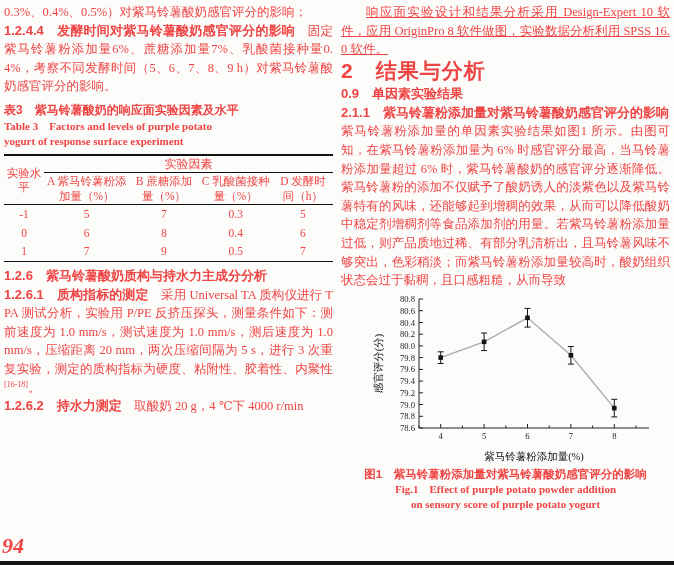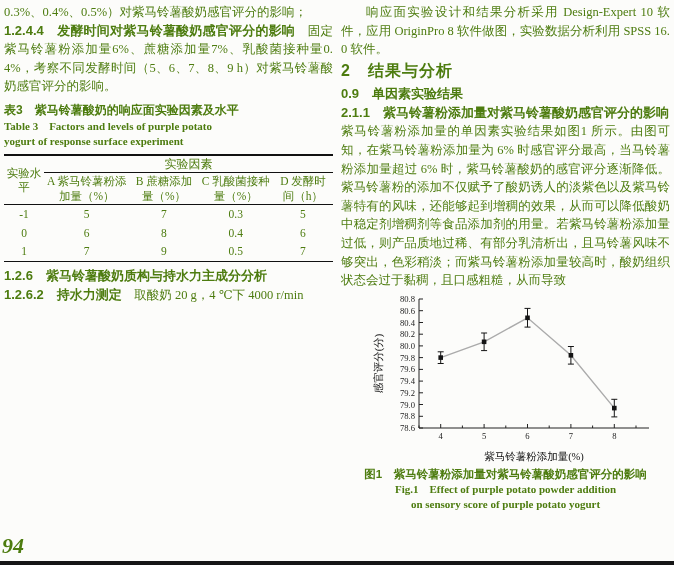--- a/index.html
+++ b/index.html
@@ -1,38 +1,38 @@
 <!DOCTYPE html>
 <html><head>
 <meta charset="utf-8">
 <style>
   * { margin:0; padding:0; box-sizing:border-box; }
   html,body { background:#e8e8e6; }
   .page {
     position:relative; width:674px; height:565px;
-    background:#fcfcfa; color:#4d7c0f; overflow:hidden;
+    background:#fcfcfa; color:#ef4444; overflow:hidden;
     font-family:"Liberation Serif","DejaVu Serif",serif;
   }
   .col { position:absolute; top:3px; width:329px; }
   .col-left  { left:4px; }
   .col-right { left:341px; }
   p.body-text {
     font-size:12.5px; line-height:18.6px; text-align:justify;
     word-break:break-all;
   }
-  p.indent { text-indent:2em; }
+  p.indent { text-indent:2em;text-decoration:underline; }
   .lead {
     font-family:Liberation Sans, sans-serif;
     font-weight:bold; font-size:13px;
   }
   sup.ref { font-size:8px; vertical-align:super; line-height:0; }
 
   .h-sec {
     font-family:"Liberation Sans","DejaVu Sans",sans-serif;
-    font-weight:bold; font-size:16px; line-height:24px; letter-spacing:1px;
+    font-weight:bold; font-size:21px; line-height:24px; letter-spacing:1px;
   }
   .h-sub {
     font-family:"Liberation Sans","DejaVu Sans",sans-serif;
     font-weight:bold; font-size:13px; line-height:21px;
   }
 
   .tbl-caption-cn {
     font-family:"Liberation Sans","DejaVu Sans",sans-serif;
     font-weight:bold; font-size:12px; text-align:left;
     margin-top:6px; line-height:17px;
@@ -131,20 +131,21 @@
         <td>7</td>
         <td>9</td>
         <td>0.5</td>
         <td>7</td>
       </tr>
     </tbody>
       </table>
 
     <p class="body-text"><span class="lead">1.2.6　紫马铃薯酸奶质构与持水力主成分分析</span></p>
 
+    <p class="body-text"><span class="lead">1.2.6.1　质构指标的测定</span><span>　采用 Universal TA 质构仪进行 TPA 测试分析，实验用 P/PE 反挤压探头，测量条件如下：测前速度为 1.0 mm/s，测试速度为 1.0 mm/s，测后速度为 1.0 mm/s，压缩距离 20 mm，两次压缩间隔为 5 s，进行 3 次重复实验，测定的质构指标为硬度、粘附性、胶着性、内聚性</span><sup class="ref">[16-18]</sup><span>。</span></p>
 
     <p class="body-text"><span class="lead">1.2.6.2　持水力测定</span><span>　取酸奶 20 g，4 ℃下 4000 r/min</span></p>
   </div>
 
   <div class="col col-right">
     <p class="body-text indent">响应面实验设计和结果分析采用 Design-Expert 10 软件，应用 OriginPro 8 软件做图，实验数据分析利用 SPSS 16.0 软件。</p>
 
     <div class="h-sec">2　结果与分析</div>
     <div class="h-sub">0.9　单因素实验结果</div>
 

